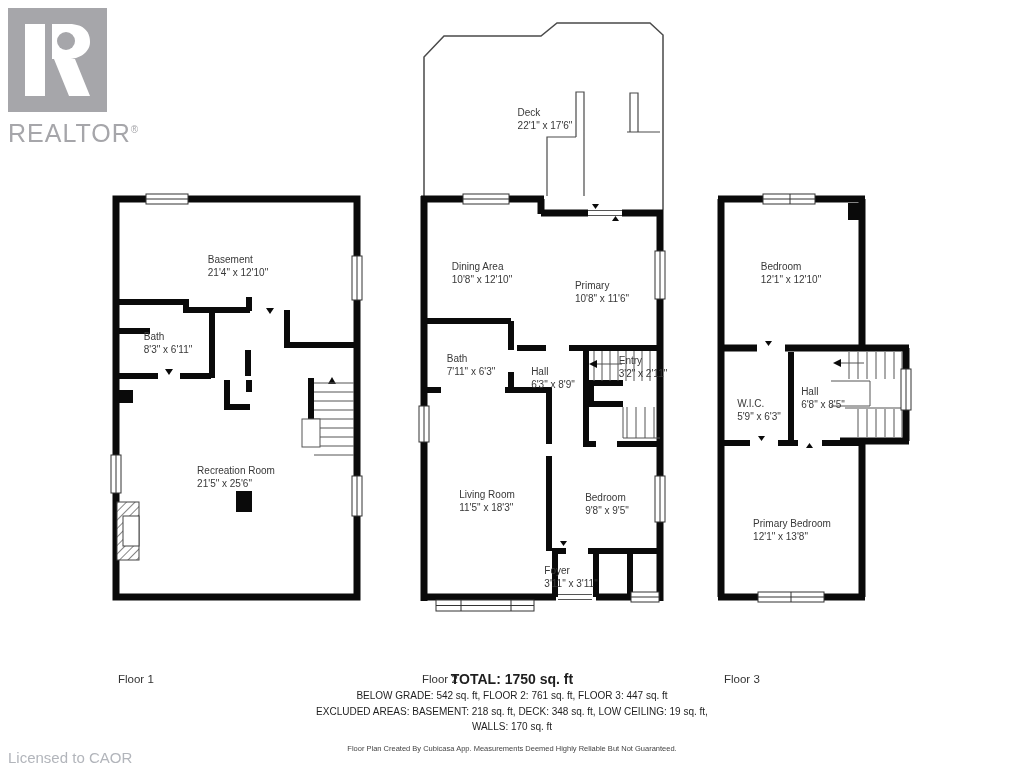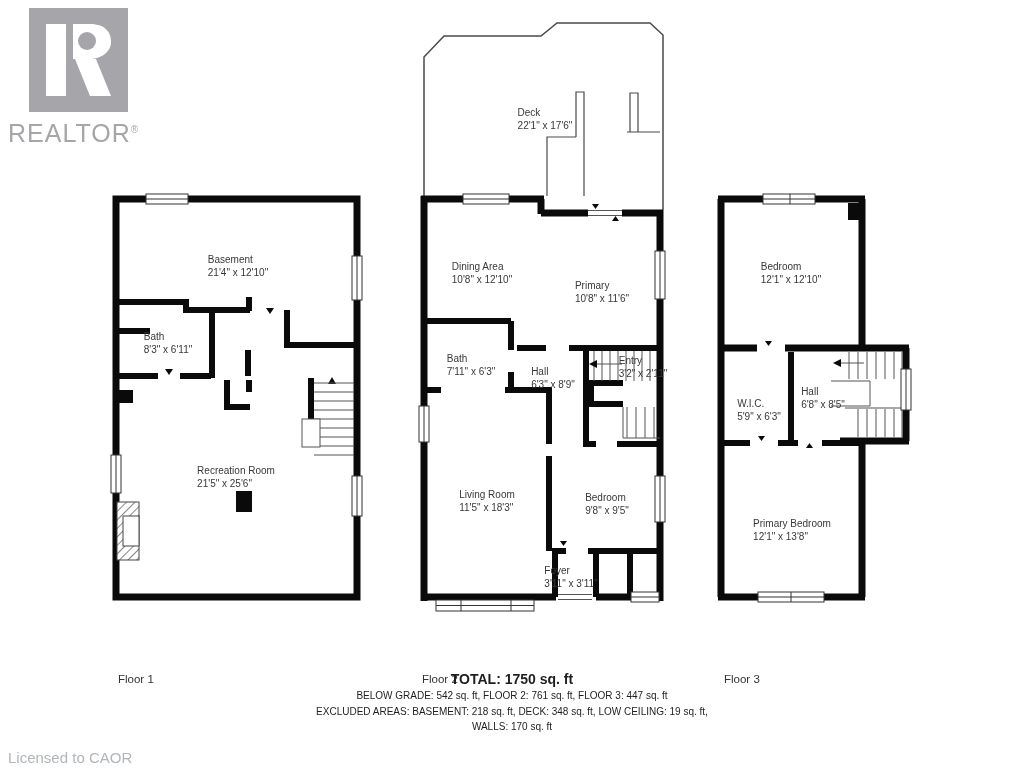--- a/index.html
+++ b/index.html
@@ -2,21 +2,21 @@
 <html><head>
 <meta charset="utf-8">
 <style>
   html,body{margin:0;padding:0;background:#fff;}
   #canvas{position:relative;width:1024px;height:768px;background:#fff;overflow:hidden;
           font-family:"Liberation Sans",sans-serif;}
   #plan-svg{position:absolute;left:0;top:0;}
   .room-label{position:absolute;transform:translateX(-50%);
               color:#383838;font-size:10px;line-height:13px;white-space:nowrap;}
   .floor-label{position:absolute;color:#333;font-size:11.5px;margin-top:47px;}
-  .logo{position:absolute;left:8px;top:8px;width:120px;text-align:right;}
+  .logo{position:absolute;left:8px;top:8px;width:120px;}
   .logo-word{color:#a6a6aa;font-size:25px;letter-spacing:1px;margin-top:3px;
              font-family:"Liberation Sans",sans-serif;}
   .logo-word sup{font-size:10px;}
   .summary{position:absolute;left:0;top:671px;width:1024px;text-align:center;color:#1e1e1e;}
   .summary .tot{font-size:14px;font-weight:bold;line-height:17px;}
   .summary .ln{font-size:10px;line-height:15.5px;}
   .summary .disc{font-size:7.5px;color:#444;margin-top:9px;}
   .licensed{position:absolute;left:8px;top:749px;font-size:15px;color:#b2b5bb;}
 </style>
 </head>
@@ -239,16 +239,17 @@
 
   <div class="floor-label" style="left:118px;top:626px">Floor 1</div>
   <div class="floor-label" style="left:422px;top:626px">Floor 2</div>
   <div class="floor-label" style="left:724px;top:626px">Floor 3</div>
 
   <div class="summary">
     <div class="tot">TOTAL: 1750 sq. ft</div>
     <div class="ln">BELOW GRADE: 542 sq. ft, FLOOR 2: 761 sq. ft, FLOOR 3: 447 sq. ft</div>
     <div class="ln">EXCLUDED AREAS: BASEMENT: 218 sq. ft, DECK: 348 sq. ft, LOW CEILING: 19 sq. ft,</div>
     <div class="ln">WALLS: 170 sq. ft</div>
+    <div class="disc">Floor Plan Created By Cubicasa App. Measurements Deemed Highly Reliable But Not Guaranteed.</div>
   </div>
 
   <div class="licensed">Licensed to CAOR</div>
 </div>
 
 </body></html>

